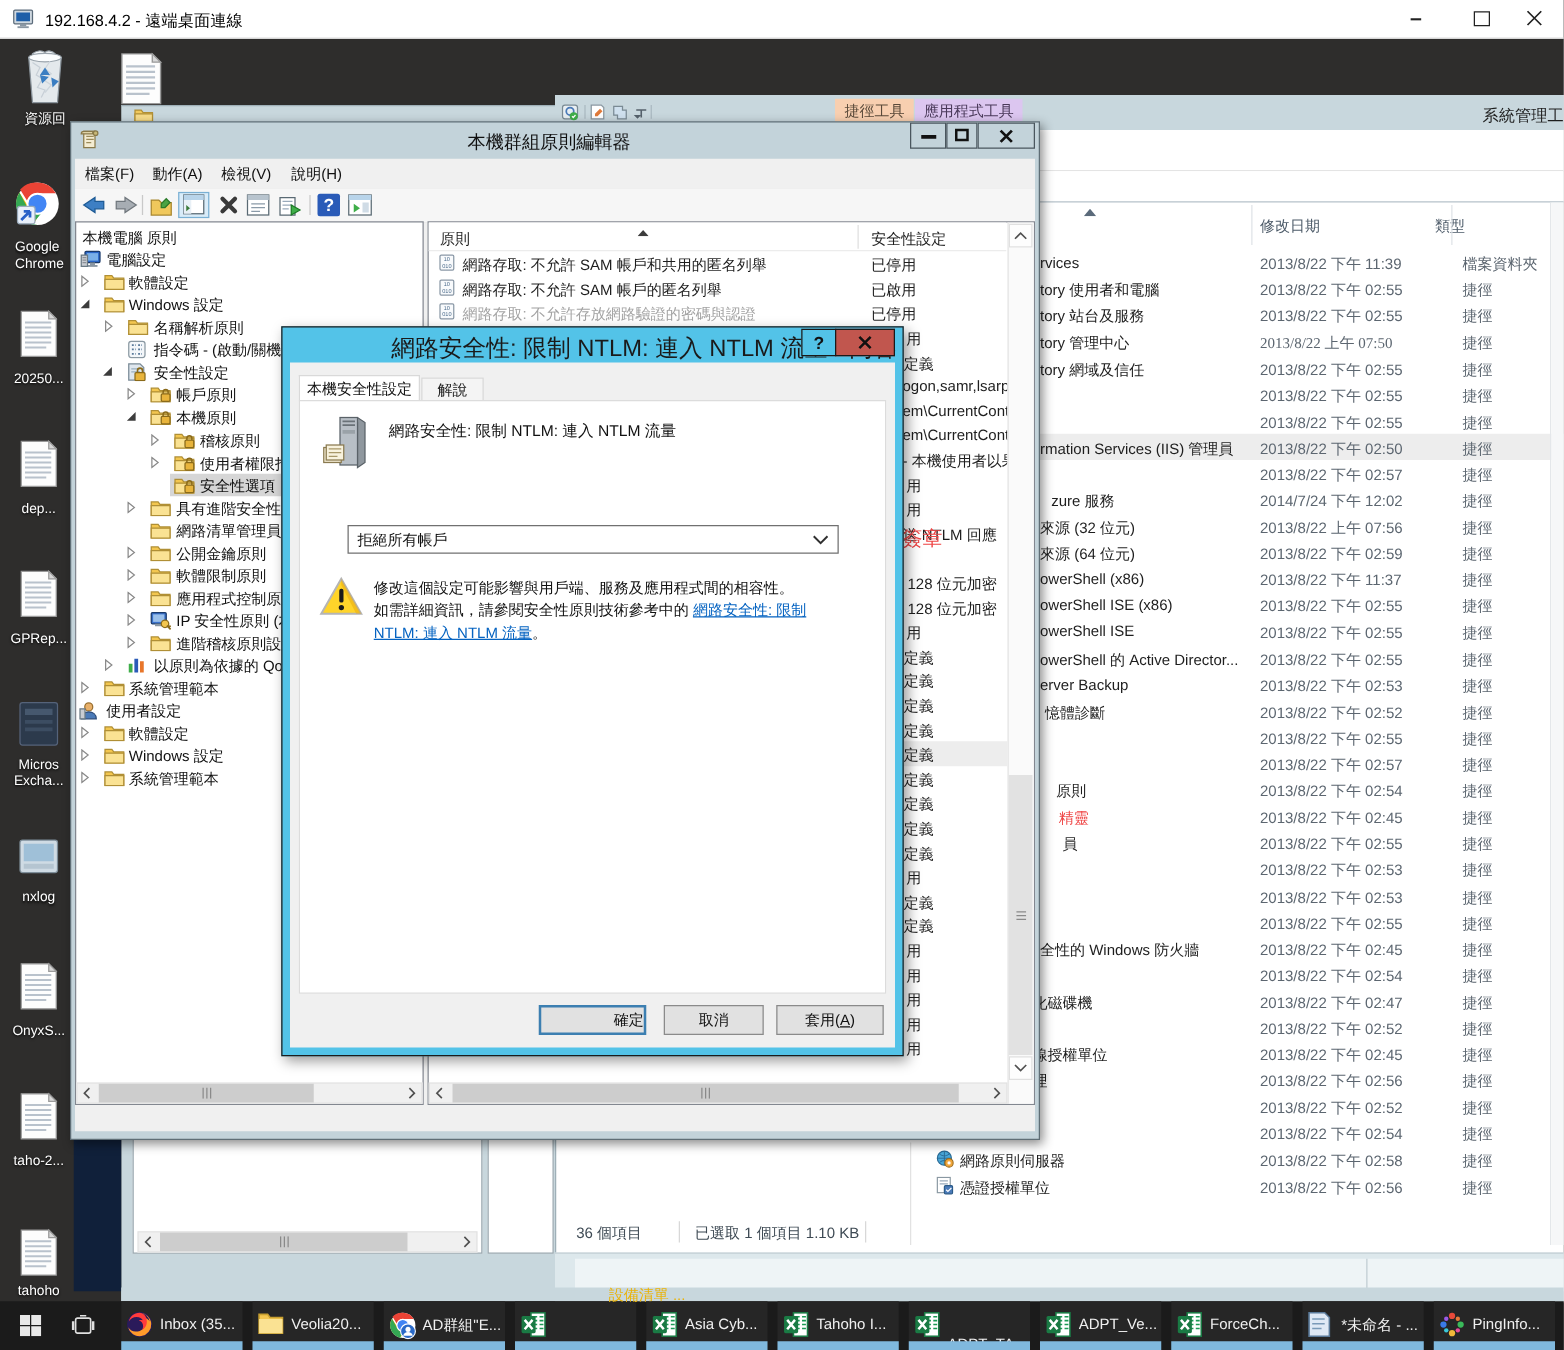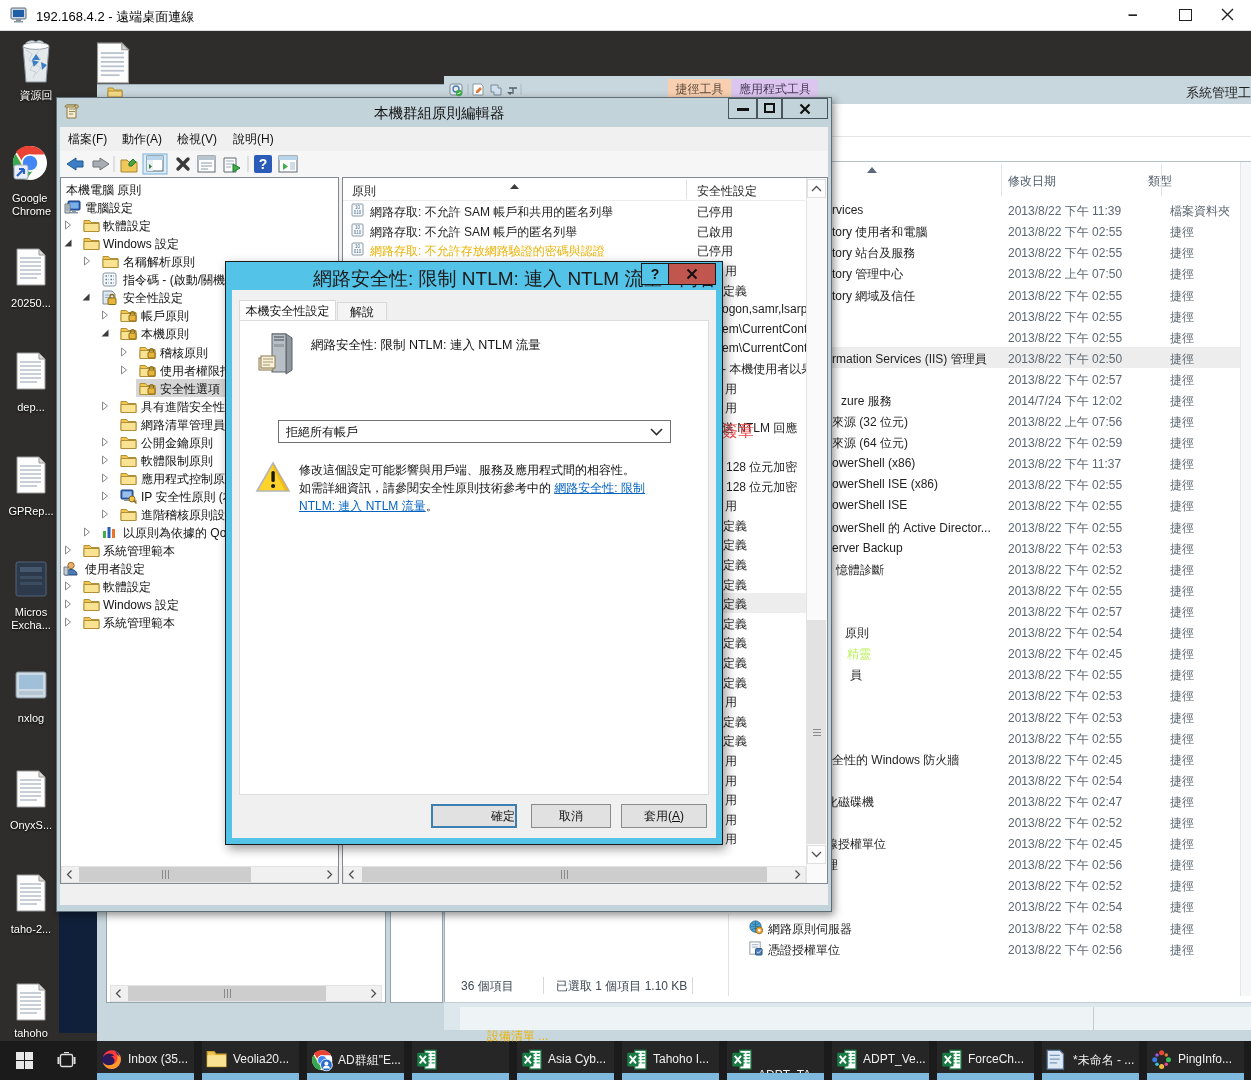--- a/index.html
+++ b/index.html
@@ -200,21 +200,21 @@
 <div class="t" style="left:832px;top:203px;font-size:12px;color:#1e1e1e;">rvices</div>
 <div class="t" style="left:1008px;top:203px;font-size:12px;color:#5c6670;">2013/8/22 下午 11:39</div>
 <div class="t" style="left:1170px;top:203px;font-size:12px;color:#5c6670;">檔案資料夾</div>
 <div class="t" style="left:832px;top:224px;font-size:12px;color:#1e1e1e;">tory 使用者和電腦</div>
 <div class="t" style="left:1008px;top:224px;font-size:12px;color:#5c6670;">2013/8/22 下午 02:55</div>
 <div class="t" style="left:1170px;top:224px;font-size:12px;color:#5c6670;">捷徑</div>
 <div class="t" style="left:832px;top:245px;font-size:12px;color:#1e1e1e;">tory 站台及服務</div>
 <div class="t" style="left:1008px;top:245px;font-size:12px;color:#5c6670;">2013/8/22 下午 02:55</div>
 <div class="t" style="left:1170px;top:245px;font-size:12px;color:#5c6670;">捷徑</div>
 <div class="t" style="left:832px;top:266px;font-size:12px;color:#1e1e1e;">tory 管理中心</div>
-<div class="t" style="left:1008px;top:266px;font-size:12px;color:#5c6670;">2013/8/22 上午 07:50</div>
+<div class="t" style="left:1008px;top:266px;font-size:12px;color:#5c6670;font-family:Liberation Serif, serif;">2013/8/22 上午 07:50</div>
 <div class="t" style="left:1170px;top:266px;font-size:12px;color:#5c6670;">捷徑</div>
 <div class="t" style="left:832px;top:288px;font-size:12px;color:#1e1e1e;">tory 網域及信任</div>
 <div class="t" style="left:1008px;top:288px;font-size:12px;color:#5c6670;">2013/8/22 下午 02:55</div>
 <div class="t" style="left:1170px;top:288px;font-size:12px;color:#5c6670;">捷徑</div>
 <div class="t" style="left:1008px;top:309px;font-size:12px;color:#5c6670;">2013/8/22 下午 02:55</div>
 <div class="t" style="left:1170px;top:309px;font-size:12px;color:#5c6670;">捷徑</div>
 <div class="t" style="left:1008px;top:330px;font-size:12px;color:#5c6670;">2013/8/22 下午 02:55</div>
 <div class="t" style="left:1170px;top:330px;font-size:12px;color:#5c6670;">捷徑</div>
 <div class="ab" style="left:832px;top:347px;width:419px;height:21px;background:#ededed;"></div>
 <div class="t" style="left:832px;top:351px;font-size:12px;color:#1e1e1e;">rmation Services (IIS) 管理員</div>
@@ -249,21 +249,21 @@
 <div class="t" style="left:836px;top:562px;font-size:12px;color:#1e1e1e;">憶體診斷</div>
 <div class="t" style="left:1008px;top:562px;font-size:12px;color:#5c6670;">2013/8/22 下午 02:52</div>
 <div class="t" style="left:1170px;top:562px;font-size:12px;color:#5c6670;">捷徑</div>
 <div class="t" style="left:1008px;top:583px;font-size:12px;color:#5c6670;">2013/8/22 下午 02:55</div>
 <div class="t" style="left:1170px;top:583px;font-size:12px;color:#5c6670;">捷徑</div>
 <div class="t" style="left:1008px;top:604px;font-size:12px;color:#5c6670;">2013/8/22 下午 02:57</div>
 <div class="t" style="left:1170px;top:604px;font-size:12px;color:#5c6670;">捷徑</div>
 <div class="t" style="left:845px;top:625px;font-size:12px;color:#1e1e1e;">原則</div>
 <div class="t" style="left:1008px;top:625px;font-size:12px;color:#5c6670;">2013/8/22 下午 02:54</div>
 <div class="t" style="left:1170px;top:625px;font-size:12px;color:#5c6670;">捷徑</div>
-<div class="t" style="left:847px;top:646px;font-size:12px;color:#bef264;">精靈</div>
+<div class="t" style="left:847px;top:646px;font-size:12px;color:#ef4444;">精靈</div>
 <div class="t" style="left:1008px;top:646px;font-size:12px;color:#5c6670;">2013/8/22 下午 02:45</div>
 <div class="t" style="left:1170px;top:646px;font-size:12px;color:#5c6670;">捷徑</div>
 <div class="t" style="left:850px;top:667px;font-size:12px;color:#1e1e1e;">員</div>
 <div class="t" style="left:1008px;top:667px;font-size:12px;color:#5c6670;">2013/8/22 下午 02:55</div>
 <div class="t" style="left:1170px;top:667px;font-size:12px;color:#5c6670;">捷徑</div>
 <div class="t" style="left:1008px;top:688px;font-size:12px;color:#5c6670;">2013/8/22 下午 02:53</div>
 <div class="t" style="left:1170px;top:688px;font-size:12px;color:#5c6670;">捷徑</div>
 <div class="t" style="left:1008px;top:710px;font-size:12px;color:#5c6670;">2013/8/22 下午 02:53</div>
 <div class="t" style="left:1170px;top:710px;font-size:12px;color:#5c6670;">捷徑</div>
 <div class="t" style="left:1008px;top:731px;font-size:12px;color:#5c6670;">2013/8/22 下午 02:55</div>
@@ -608,21 +608,21 @@
       <text x="6.5" y="6" font-size="4.5" fill="#4a6a8a" text-anchor="middle" font-family="Liberation Sans">10</text>
       <text x="6.5" y="11" font-size="4.5" fill="#4a6a8a" text-anchor="middle" font-family="Liberation Sans">010</text>
     </svg></div>
 <div class="t" style="left:370px;top:224px;font-size:12px;color:#1e1e1e;">網路存取: 不允許 SAM 帳戶的匿名列舉</div>
 <div class="clip" style="left:697px;top:224px;width:109px;font-size:12px;color:#1e1e1e;">已啟用</div>
 <div class="ab" style="left:351px;top:242px;"><svg width="14" height="14" viewBox="0 0 14 14">
       <rect x="1" y="1" width="11" height="12" rx="1" fill="#f8fafc" stroke="#8a98a6"></rect>
       <text x="6.5" y="6" font-size="4.5" fill="#4a6a8a" text-anchor="middle" font-family="Liberation Sans">10</text>
       <text x="6.5" y="11" font-size="4.5" fill="#4a6a8a" text-anchor="middle" font-family="Liberation Sans">010</text>
     </svg></div>
-<div class="t" style="left:370px;top:243px;font-size:12px;color:#eab308;">網路存取: 不允許存放網路驗證的密碼與認證</div>
+<div class="t" style="left:370px;top:243px;font-size:12px;color:#a3a3a3;">網路存取: 不允許存放網路驗證的密碼與認證</div>
 <div class="clip" style="left:697px;top:243px;width:109px;font-size:12px;color:#1e1e1e;">已停用</div>
 <div class="clip" style="left:725px;top:263px;width:81px;font-size:12px;color:#1e1e1e;">用</div>
 <div class="clip" style="left:723px;top:283px;width:83px;font-size:12px;color:#1e1e1e;">定義</div>
 <div class="clip" style="left:722px;top:302px;width:84px;font-size:12px;color:#1e1e1e;">ogon,samr,lsarp</div>
 <div class="clip" style="left:722px;top:322px;width:84px;font-size:12px;color:#1e1e1e;">em\CurrentCont</div>
 <div class="clip" style="left:722px;top:341px;width:84px;font-size:12px;color:#1e1e1e;">em\CurrentCont</div>
 <div class="clip" style="left:722px;top:361px;width:84px;font-size:12px;color:#1e1e1e;">- 本機使用者以果</div>
 <div class="clip" style="left:725px;top:381px;width:81px;font-size:12px;color:#1e1e1e;">用</div>
 <div class="clip" style="left:725px;top:400px;width:81px;font-size:12px;color:#1e1e1e;">用</div>
 <div class="clip" style="left:722px;top:420px;width:84px;font-size:12px;color:#1e1e1e;">送 NTLM 回應</div>

